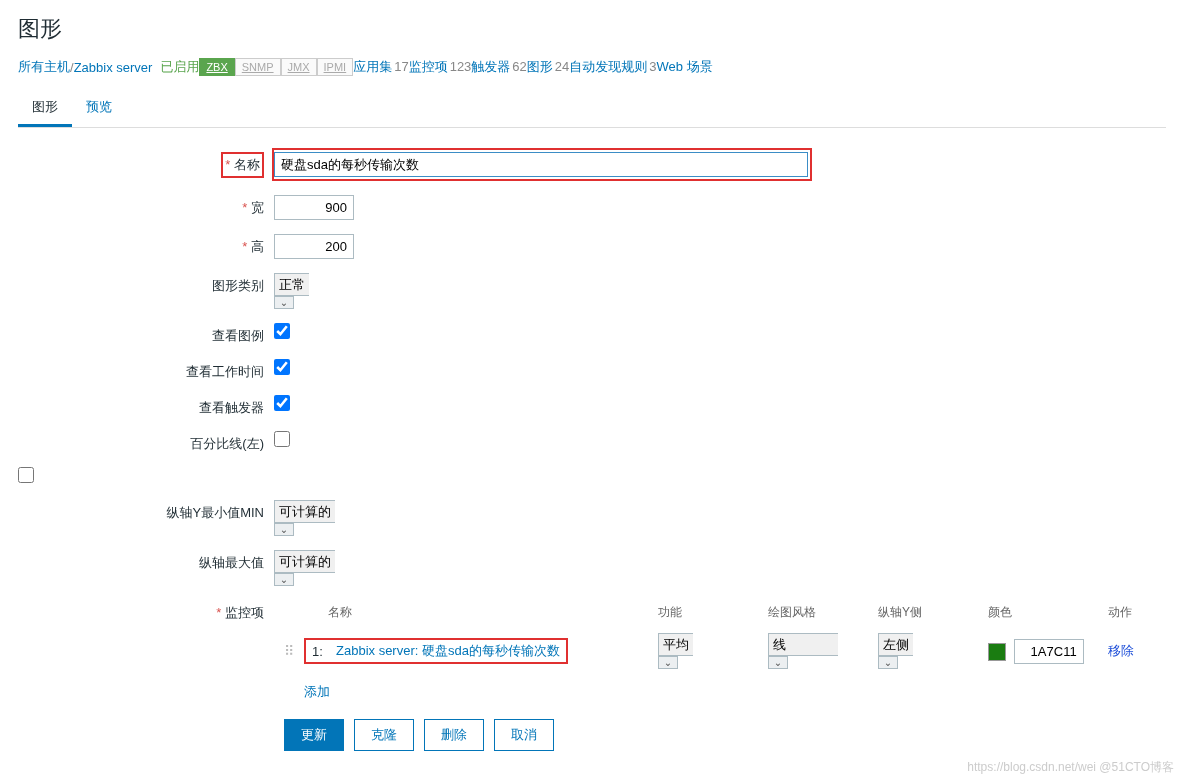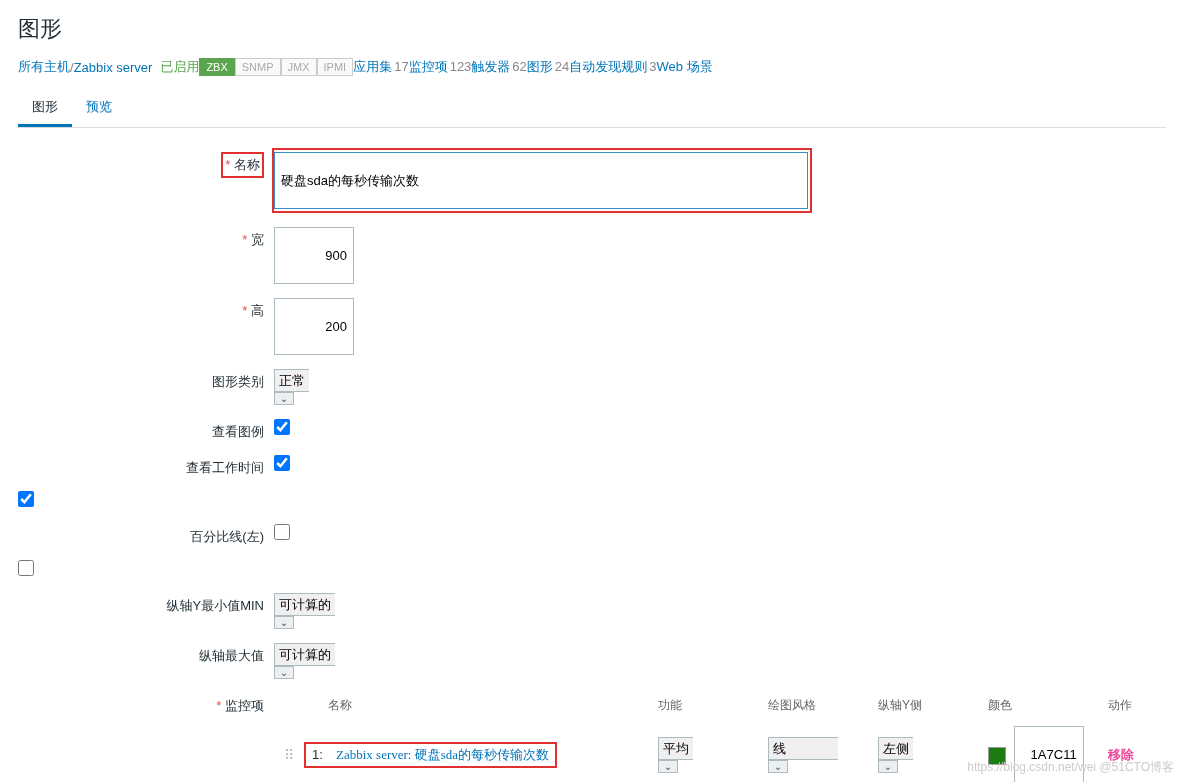--- a/index.html
+++ b/index.html
@@ -4,54 +4,54 @@
 <style>
 * { box-sizing: border-box; margin: 0; padding: 0; }
 body { font-family: Arial, "Microsoft YaHei", sans-serif; font-size: 13px; color: #1f2c33; background: #fff; }
 .page { padding: 10px 18px; }
 h1 { font-size: 22px; font-weight: 400; margin: 4px 0 14px; }
 .breadcrumb { display: flex; align-items: center; gap: 0; font-size: 13px; flex-wrap: wrap; }
 .breadcrumb a { color: #0275b8; text-decoration: none; }
 .sep { color: #888; }
 .status-enabled { color: #5aa54e; }
 .badge-group { display: inline-flex; }
-.badge { display: inline-block; padding: 2px 6px; font-size: 11px; border: 1px solid #ccc; background: #fafafa; color: #aaa; }
+.badge { display: inline-block; padding: 2px 6px; font-size: 11px; border: 1px solid #ccc; background: #fafafa; color: #aaa; text-decoration: underline; }
 .badge.zbx { background: #5aa54e; color: #fff; border-color: #5aa54e; }
 .count { color: #888; margin-left: 2px; }
 .tabs { border-bottom: 1px solid #ddd; margin-top: 14px; display: flex; }
 .tab { padding: 8px 14px; cursor: pointer; color: #0275b8; }
 .tab.active { color: #1f2c33; border-bottom: 3px solid #0275b8; font-weight: 500; }
 .form { margin-top: 20px; }
 .row { display: flex; align-items: flex-start; margin-bottom: 14px; }
 .label { width: 256px; text-align: right; padding-right: 10px; padding-top: 4px; color: #1f2c33; }
 .req::before { content: "* "; color: #d9534f; }
-.field input[type=text], .field input[type=number] { border: 1px solid #acbbc2; padding: 20px 6px; font-size: 13px; }
+.field input[type=text], .field input[type=number] { border: 1px solid #acbbc2; padding: 4px 6px; font-size: 13px; }
 .field input.name { width: 534px; border: 1px solid #3b8dc6; }
 .field input.num { width: 80px; text-align: right; }
 .sel { border: 1px solid #acbbc2; padding: 3px 4px; font-size: 13px; background: #f0f0f0; }
 .chk { width: 16px; height: 16px; }
 .highlight-red { border: 2px solid #e03030; padding: 2px; display: inline-block; }
 .highlight-red-name { border: 2px solid #e03030; padding: 2px 2px 2px 0; margin-left: -2px; display: inline-block; }
 .items-table { margin-left: 10px; }
 .items-head { display: flex; color: #666; font-size: 12px; padding: 4px 0 8px; }
 .col-drag { width: 20px; }
 .col-num { width: 24px; }
 .col-name { width: 330px; }
 .col-func { width: 110px; }
 .col-style { width: 110px; }
 .col-yside { width: 110px; }
 .col-color { width: 120px; }
 .col-action { width: 50px; }
 .items-row { display: flex; align-items: center; padding: 4px 0; }
 .drag-handle { color: #bbb; cursor: move; font-size: 14px; }
-.item-link { color: #0275b8; text-decoration: none; font-family: Liberation Serif, serif; }
+.item-link { color: #0275b8; text-decoration: none; }
 .color-swatch { width: 18px; height: 18px; background: #1A7C11; border: 1px solid #999; display: inline-block; vertical-align: middle; }
 .color-input { width: 70px; border: 1px solid #acbbc2; padding: 3px 5px; font-size: 12px; margin-left: 4px; text-align: right; }
 .add-link { color: #0275b8; text-decoration: none; display: inline-block; margin-top: 10px; margin-left: 20px; }
-.remove-link { color: #ec4899; text-decoration: none; font-weight: bold; }
+.remove-link { color: #1d4ed8; text-decoration: none; }
 .buttons { margin-left: 266px; margin-top: 18px; display: flex; gap: 10px; }
 .btn { padding: 6px 16px; font-size: 13px; border: 1px solid #0275b8; background: #fff; color: #0275b8; cursor: pointer; }
 .btn.primary { background: #0275b8; color: #fff; }
 .watermark { position: fixed; bottom: 6px; right: 10px; color: #ccc; font-size: 12px; }
 .sel-wrap { display: inline-flex; align-items: stretch; flex-direction: column; }
 .sel-wrap select { appearance: none; padding-right: 4px; border-right: none; }
 .sel-arrow { border: 1px solid #acbbc2; border-left: 1px solid #acbbc2; background: #eceff1; width: 20px; display: flex; align-items: center; justify-content: center; font-size: 10px; color: #555; }
 .item-box { border: 2px solid #e03030; padding: 2px 6px; display: inline-flex; align-items: center; }
 </style>
 </head>
@@ -107,20 +107,21 @@
     </div>
     <div class="row">
       <div class="label">查看图例</div>
       <div class="field"><input type="checkbox" class="chk" checked="" style=""></div>
     </div>
     <div class="row">
       <div class="label">查看工作时间</div>
       <div class="field"><input type="checkbox" class="chk" checked="" style=""></div>
     </div>
     <div class="row">
+      <div class="label">查看触发器</div>
       <div class="field"><input type="checkbox" class="chk" checked="" style=""></div>
     </div>
     <div class="row">
       <div class="label">百分比线(左)</div>
       <div class="field"><input type="checkbox" class="chk" style=""></div>
     </div>
     <div class="row">
       <div class="field"><input type="checkbox" class="chk" style=""></div>
     </div>
     <div class="row">

